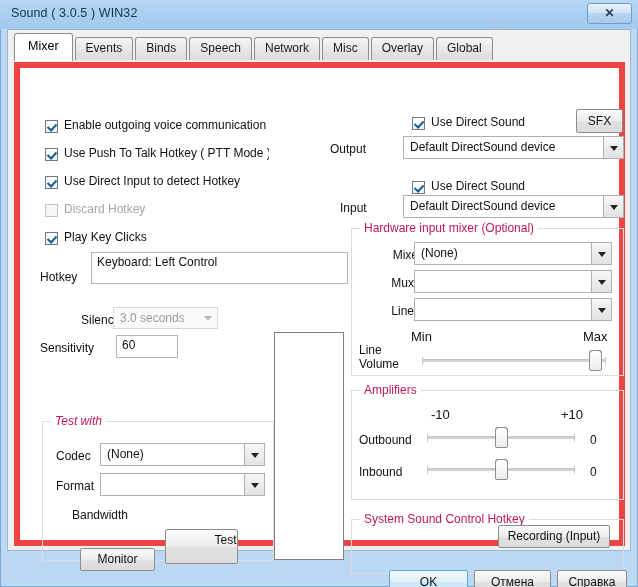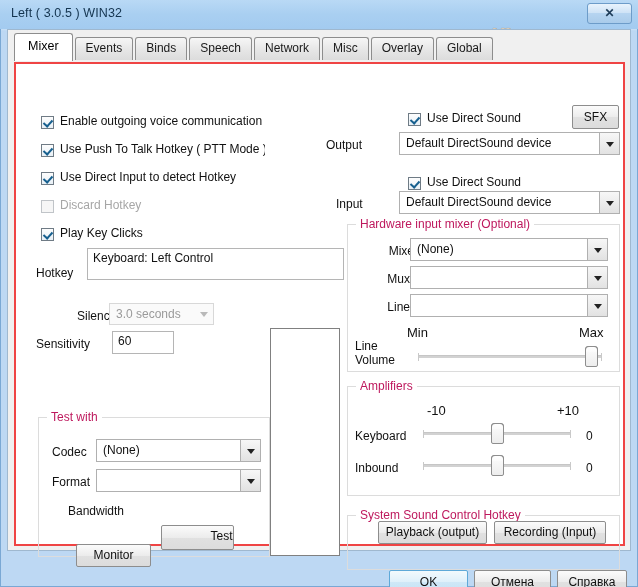--- a/index.html
+++ b/index.html
@@ -91,21 +91,21 @@
     border-color:#8d8d8d;
     color:#000;
     font-size:12.5px;
     padding:0 13px;
     margin-bottom:-1px;
     position:relative;z-index:3;
   }
   .tabpage{
     position:absolute;left:6px;top:32px;width:611px;height:484px;
     background:#ffffff;
-    border:2px solid #ef4444;
+    border:6px solid #ef4444;
     box-sizing:border-box;
   }
   
   .lbl{position:absolute;font-size:12px;color:#111;white-space:nowrap;overflow:hidden;}
   .lbl-clip{position:absolute;font-size:12px;color:#111;white-space:nowrap;overflow:hidden;}
   .cb{
     position:absolute;width:13px;height:13px;box-sizing:border-box;
     border:1px solid #6f7b85;background:linear-gradient(180deg,#fdfdfd,#e8f0f6);
   }
   .cb.checked:after{
@@ -200,21 +200,21 @@
   }
   .tiny{font-size:13px;color:#111;position:absolute;white-space:nowrap;}
 </style>
 </head>
 <body>
 
 <div class="window">
   <div class="frame-outer"></div>
 
   <div class="titlebar">
-    <div class="title-text">Left ( 3.0.5 ) WIN32</div>
+    <div class="title-text">Sound ( 3.0.5 ) WIN32</div>
     <div class="close-btn">✕</div>
   </div>
 
   <div class="watermark">Allmmorpg.ru</div>
 
   <div class="client">
 
     <div class="tabstrip">
       <div class="tab active">Mixer</div>
       <div class="tab">Events</div>
@@ -250,36 +250,36 @@
       <div class="combo flat disabled" style="left:93px;top:239px;width:105px;height:22px;">
         <span class="cv">3.0 seconds</span>
         <span class="arrow"></span>
       </div>
 
       <div class="lbl-clip" style="left:20px;top:273px;width:55px;">Sensitivity</div>
       <div class="textbox" style="left:96px;top:267px;width:62px;height:23px;">60</div>
 
       <div class="meterbox" style="left:254px;top:264px;width:70px;height:228px;"></div>
 
-      <div class="group" style="left:22px;top:353px;width:232px;height:140px;">
+      <div class="group" style="left:22px;top:353px;width:232px;height:140px;font-style:italic;">
         <span class="group-title">Test with</span>
       </div>
       <div class="lbl-clip" style="left:36px;top:381px;width:47px;">Codec</div>
       <div class="combo" style="left:80px;top:375px;width:165px;height:23px;">
         <span class="cv">(None)</span>
         <span class="arrow"></span>
       </div>
       <div class="lbl-clip" style="left:36px;top:411px;width:44px;">Format</div>
       <div class="combo" style="left:80px;top:405px;width:165px;height:23px;">
         <span class="cv"></span>
         <span class="arrow"></span>
       </div>
       <div class="lbl-clip" style="left:52px;top:440px;width:65px;">Bandwidth</div>
       <div class="btn" style="left:60px;top:461px;width:75px;height:23px;line-height:21px;margin-top:19px;">Monitor</div>
-      <div class="btn" style="left:145px;top:461px;width:73px;height:25px;line-height:21px;padding-left:48px;">Test</div>
+      <div class="btn" style="left:145px;top:461px;width:73px;height:35px;line-height:21px;padding-left:48px;">Test</div>
 
       <div class="cb checked" style="left:392px;top:49px;"></div>
       <div class="cb-label" style="left:411px;top:47px;width:150px;">Use Direct Sound</div>
       <div class="btn" style="left:556px;top:41px;width:47px;height:24px;line-height:22px;">SFX</div>
       <div class="lbl" style="left:310px;top:74px;width:60px;">Output</div>
       <div class="combo" style="left:383px;top:68px;width:221px;height:23px;">
         <span class="cv">Default DirectSound device</span>
         <span class="arrow"></span>
       </div>
 
@@ -317,38 +317,37 @@
         <div class="track"></div>
         <div class="thumb" id="thumb-line-volume" style="left: 94%;"></div>
       </div>
 
       <div class="group" style="left:331px;top:322px;width:273px;height:110px;">
         <span class="group-title">Amplifiers</span>
       </div>
       <div class="tiny" style="left:411px;top:339px;">-10</div>
       <div class="tiny" style="left:541px;top:339px;">+10</div>
 
-      <div class="lbl-clip" style="left:339px;top:365px;width:58px;">Keyboard</div>
+      <div class="lbl-clip" style="left:339px;top:365px;width:58px;">Outbound</div>
       <div class="slider" style="left:407px;top:360px;width:148px;">
         <div class="track"></div>
         <div class="thumb" id="thumb-outbound" style="left: 50%;"></div>
       </div>
       <div class="lbl" style="left:570px;top:365px;">0</div>
 
       <div class="lbl-clip" style="left:339px;top:397px;width:54px;">Inbound</div>
       <div class="slider" style="left:407px;top:392px;width:148px;">
         <div class="track"></div>
         <div class="thumb" id="thumb-inbound" style="left: 50%;"></div>
       </div>
       <div class="lbl" style="left:570px;top:397px;">0</div>
 
       <div class="group" style="left:331px;top:451px;width:273px;height:55px;">
         <span class="group-title">System Sound Control Hotkey</span>
       </div>
-      <div class="btn" style="left:362px;top:457px;width:109px;height:23px;line-height:21px;">Playback (output)</div>
       <div class="btn" style="left:478px;top:457px;width:112px;height:23px;line-height:21px;">Recording (Input)</div>
 
     </div>
 
     <div class="btn default" style="left:381px;top:540px;width:79px;height:24px;line-height:22px;">OK</div>
     <div class="btn" style="left:466px;top:540px;width:77px;height:24px;line-height:22px;">Отмена</div>
     <div class="btn" style="left:549px;top:540px;width:70px;height:24px;line-height:22px;">Справка</div>
 
   </div>
 </div>

